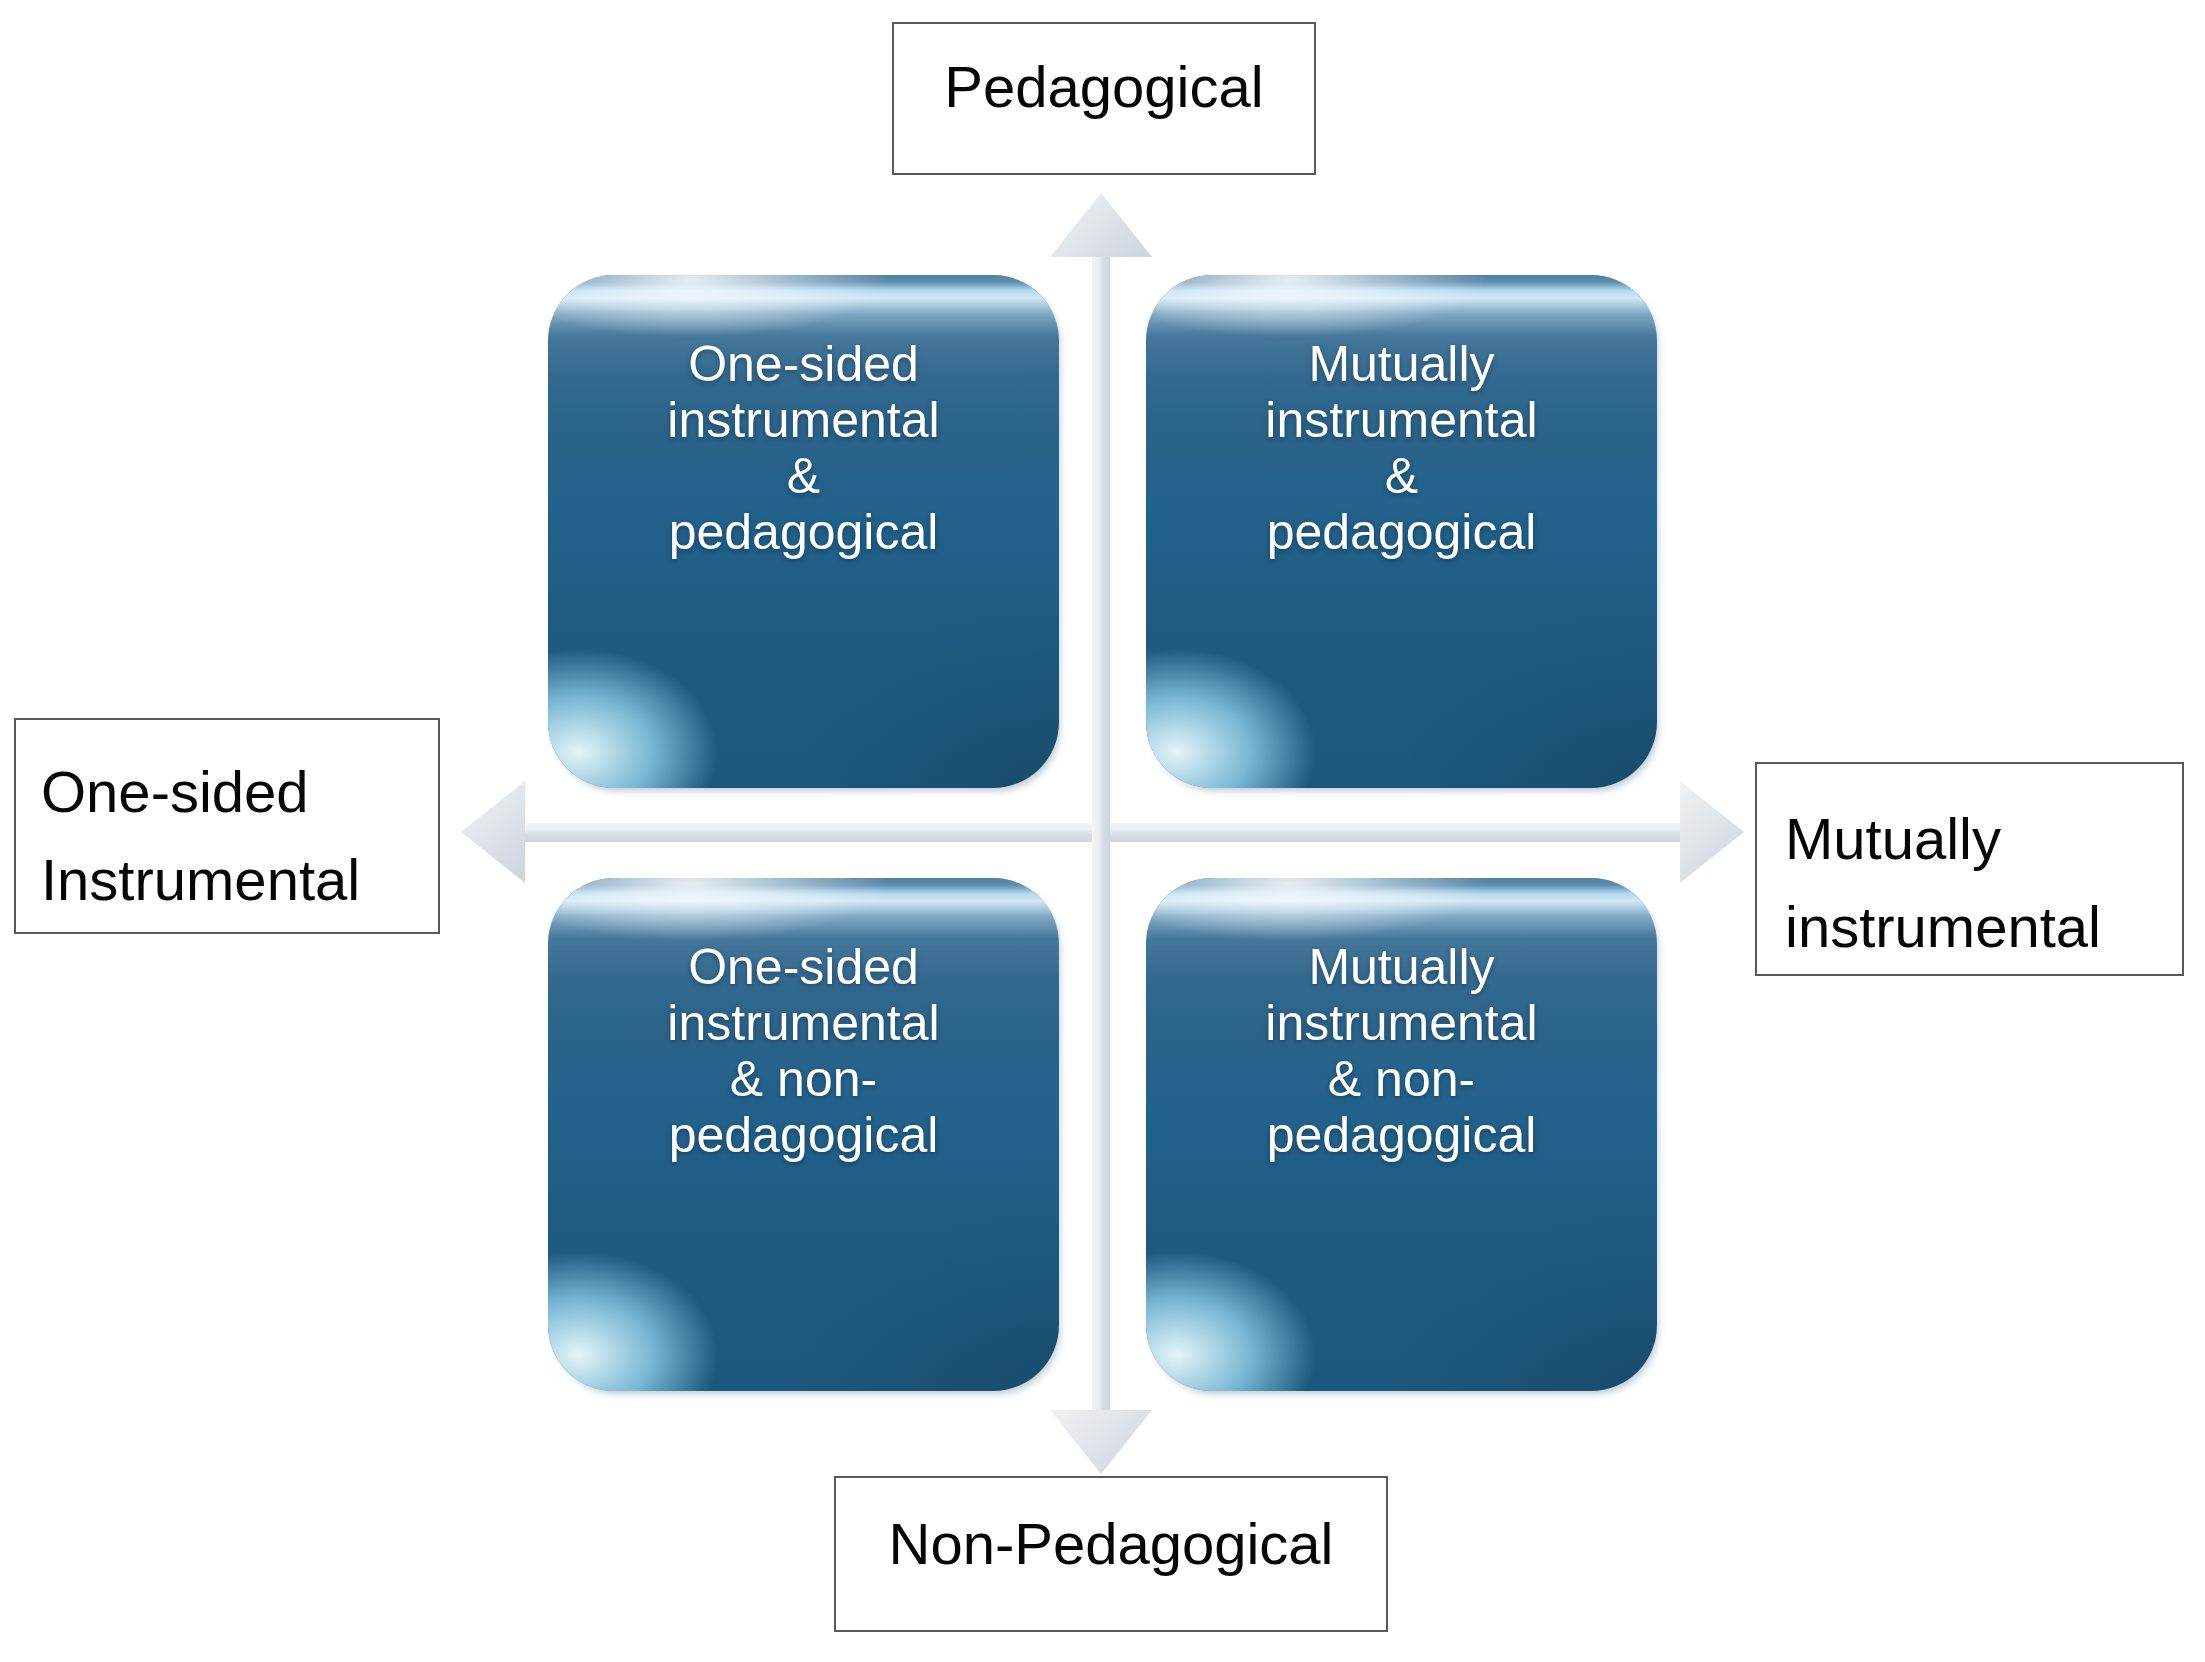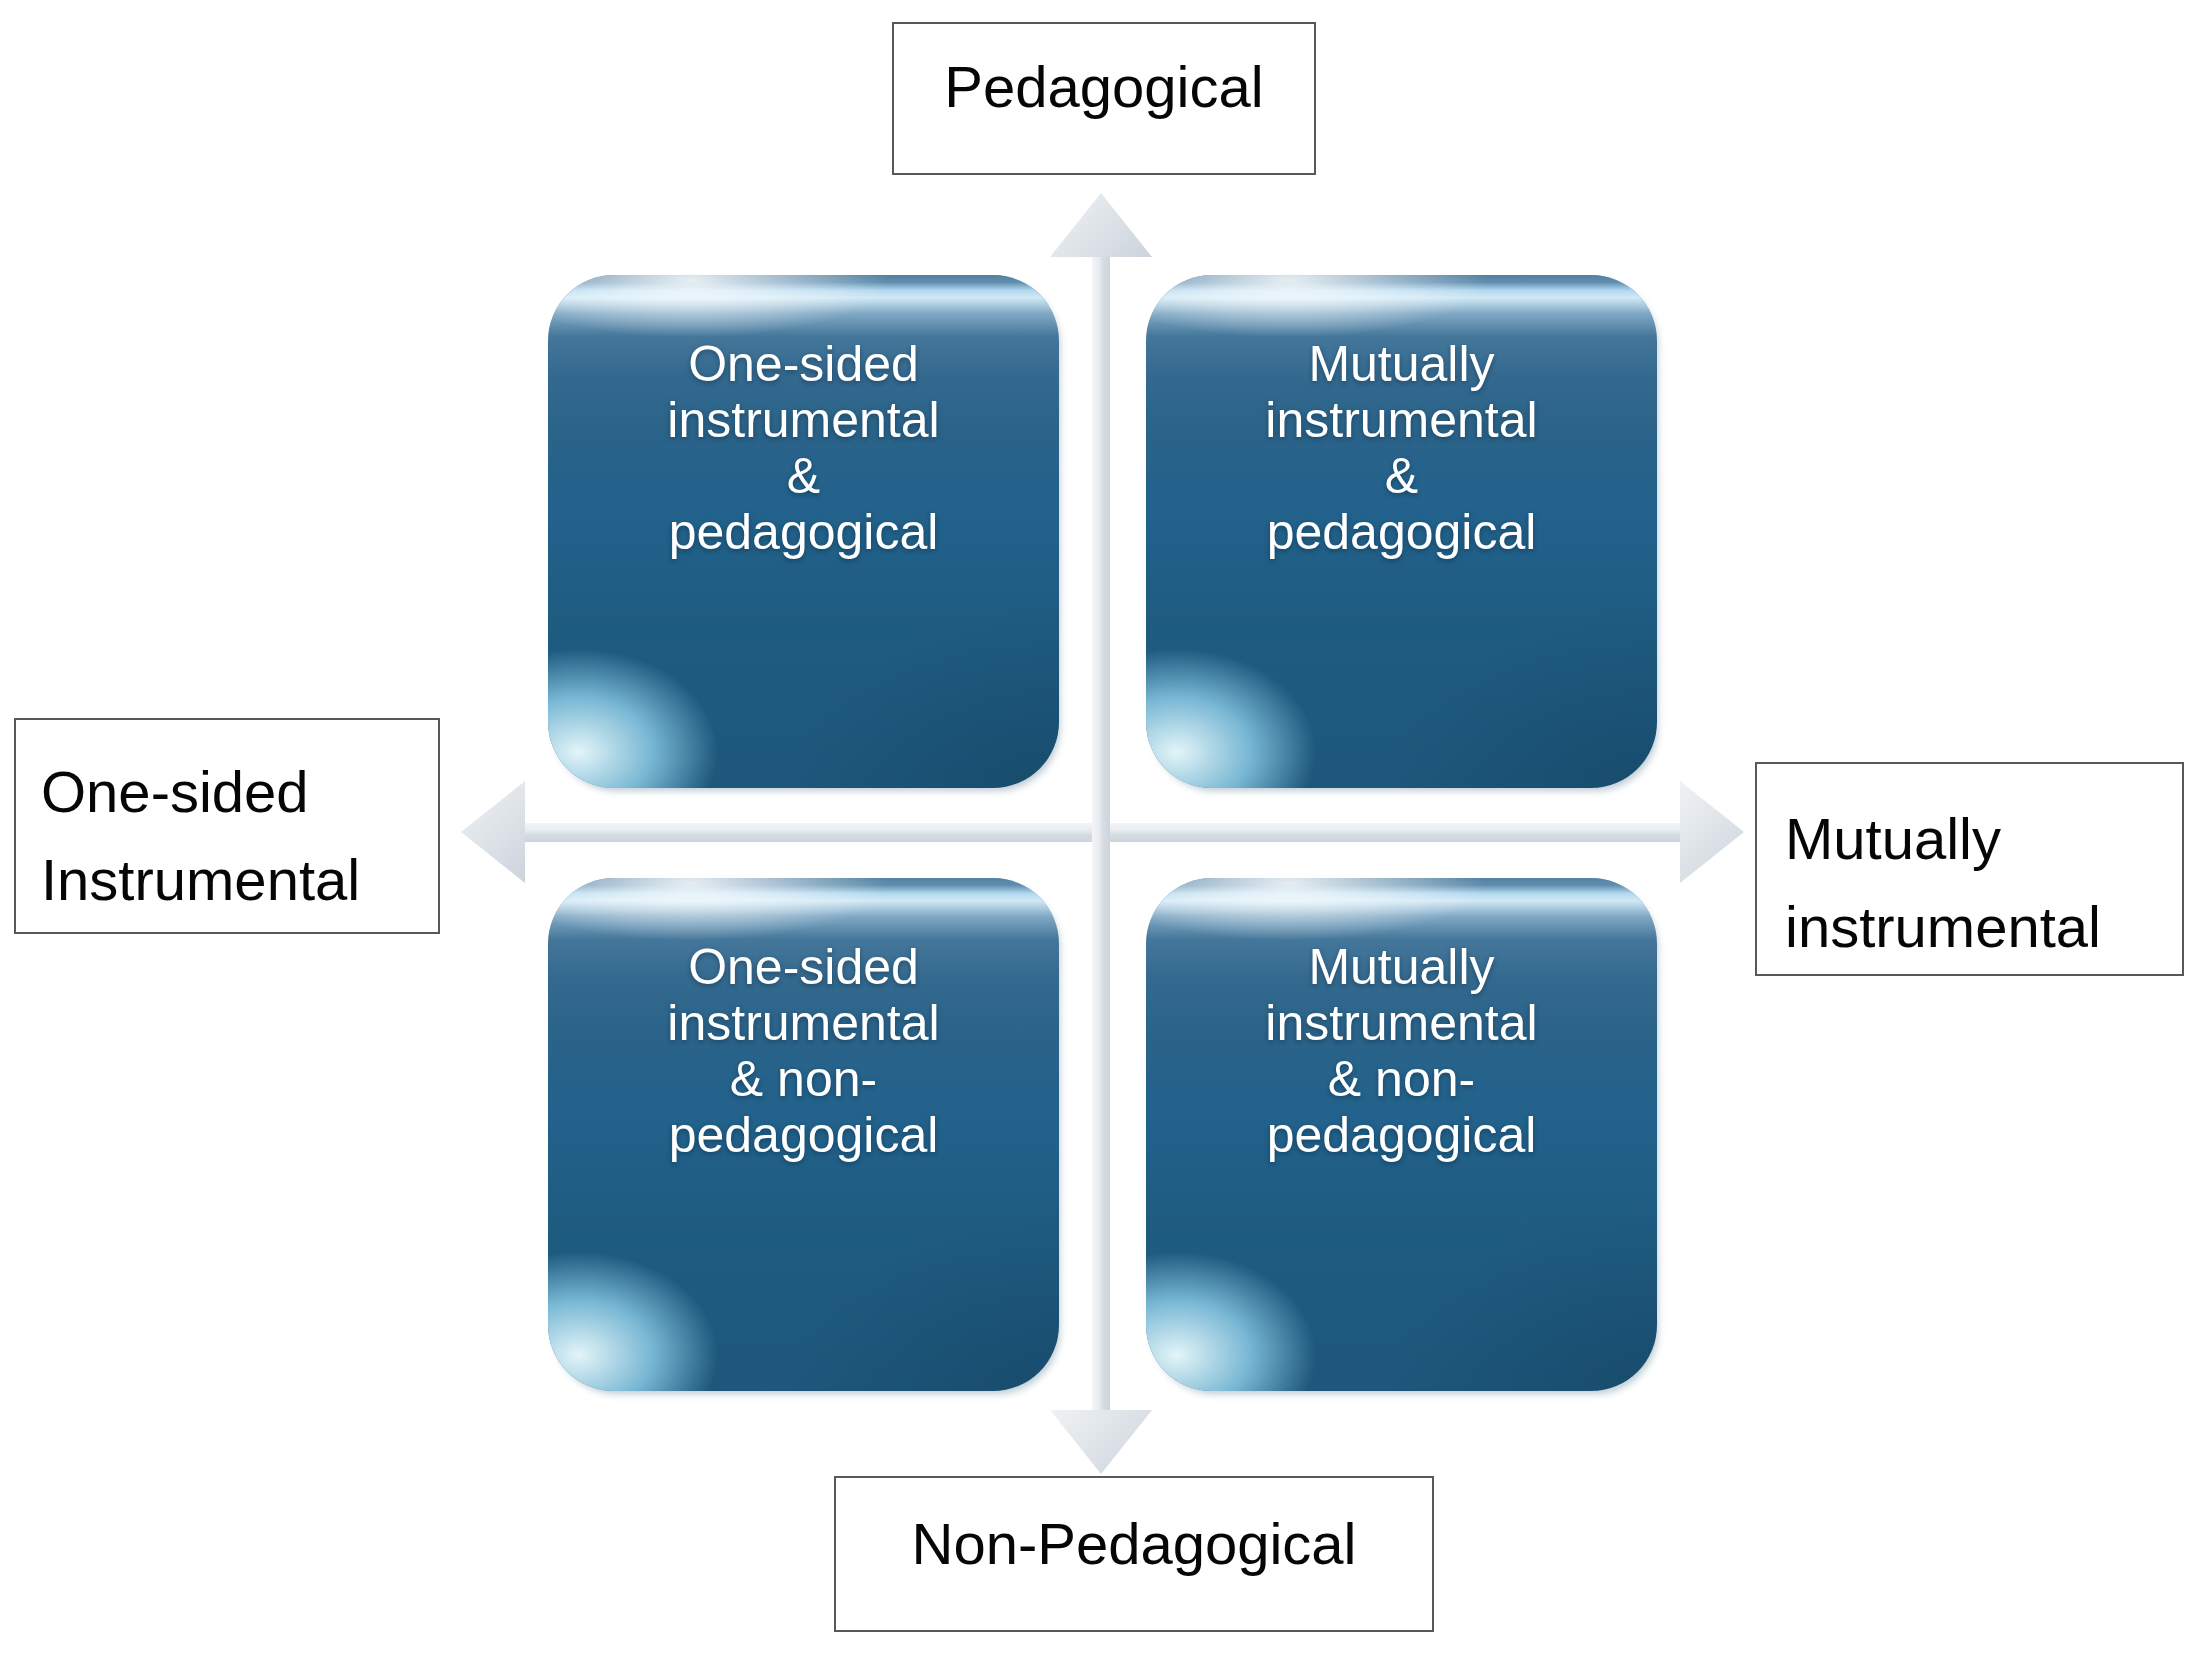--- a/index.html
+++ b/index.html
@@ -36,21 +36,21 @@
   .q-tl{left:548px;top:275px;}
   .q-tr{left:1146px;top:275px;}
   .q-bl{left:548px;top:878px;}
   .q-br{left:1146px;top:878px;}
 
   
   .label{position:absolute;z-index:4;box-sizing:border-box;background:#ffffff;
     border:2.1px solid #585858;color:#060606;font-size:58px;}
   .label-top{left:892px;top:22px;width:424px;height:153px;
     display:flex;align-items:center;justify-content:center;padding-bottom:25px;}
-  .label-bottom{left:834px;top:1476px;width:600px;height:156px;
+  .label-bottom{left:834px;top:1476px;width:554px;height:156px;
     display:flex;align-items:center;justify-content:center;padding-bottom:21px;}
   .label-left{left:14px;top:718px;width:426px;height:216px;
     padding:28px 0 0 25px;line-height:88px;}
   .label-right{left:1755px;top:762px;width:429px;height:214px;
     padding:31px 0 0 28px;line-height:88px;}
   .label .lline{display:block;}
 </style>
 </head>
 <body>
 

